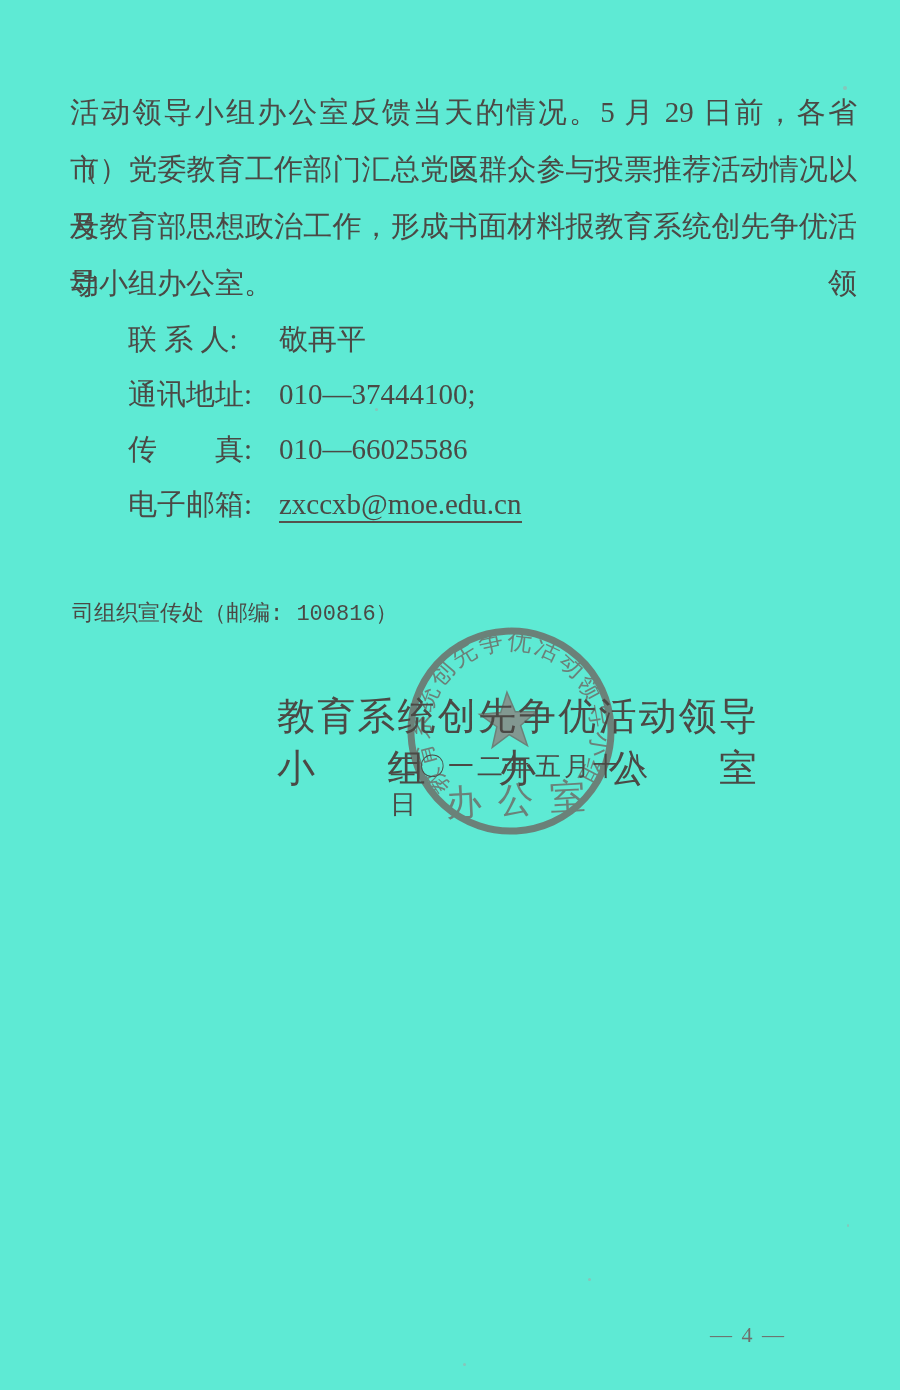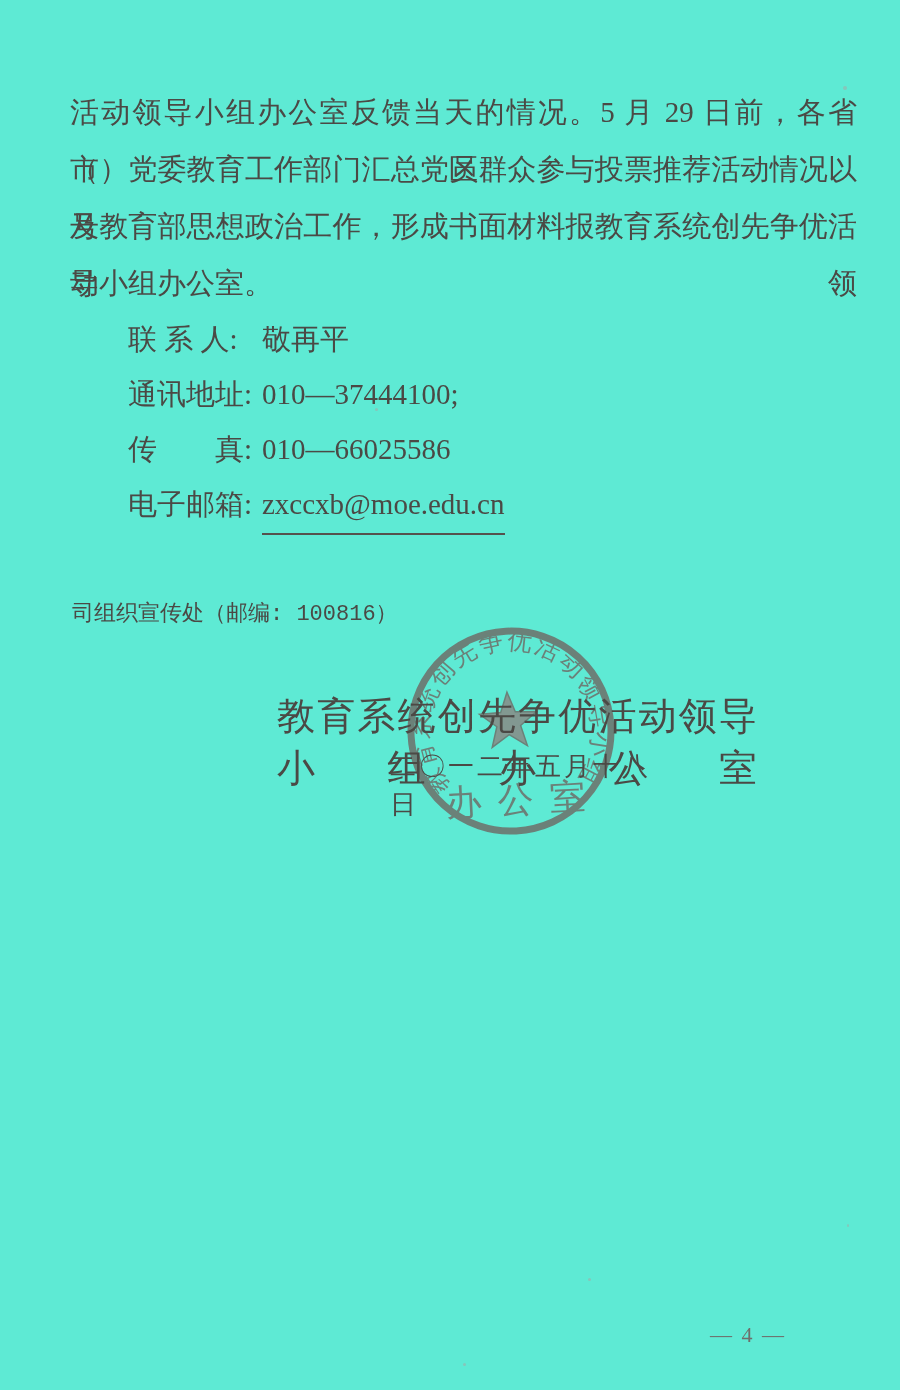--- a/index.html
+++ b/index.html
@@ -34,22 +34,22 @@
   }
   
   .contacts {
     position: absolute;
     left: 128px;
     top: 312px;
     font-size: 29px;
   }
   .crow { height: 55px; line-height: 55px; white-space: nowrap; }
   .clabel { display: inline-block; width: 118px; }
-  .cvalue { margin-left: 16px; }
-  .cvalue.u { border-bottom: 2px solid #55524d; padding-bottom: 13px; }
+  .cvalue { margin-left: 33px; }
+  .cvalue.u { border-bottom: 2px solid #55524d; padding-bottom: 1px; }
   
   .addr1 {
     position: absolute;
     left: 70px;
     top: 532px;
     width: 787px;
     height: 55px;
     line-height: 55px;
     font-size: 29px;
     padding-left: 0;

